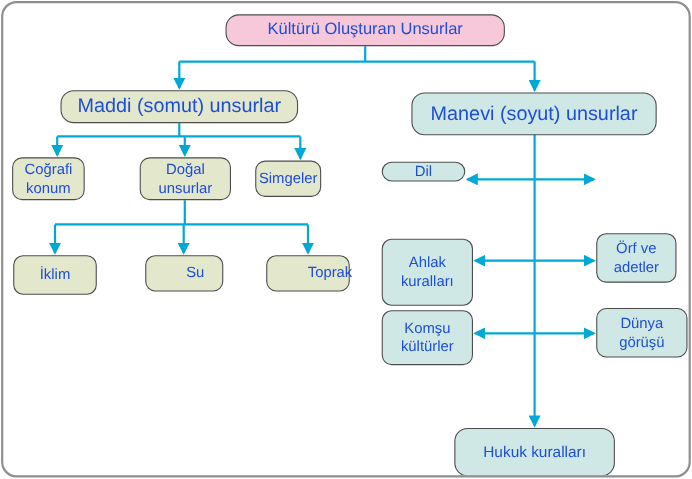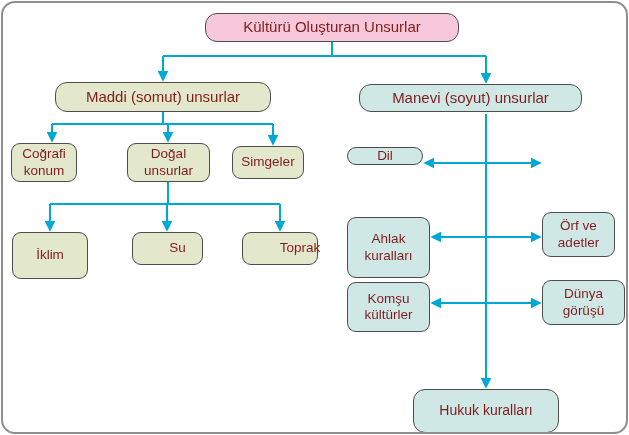--- a/index.html
+++ b/index.html
@@ -19,28 +19,28 @@
   }
   svg.wires { position:absolute; left:0; top:0; width:629px; height:435px; pointer-events:none; }
   .node {
     position: absolute;
     display: flex; align-items: center; justify-content: center;
     text-align: center;
     border: 1.6px solid #4d4d4d;
     border-radius: 9px;
     font-size: 13.5px;
     line-height: 1.22;
-    color: #7f1d1d;
+    color: #1d4ed8;
     padding: 2px 4px;
     background: #fff;
   }
   .title-node { background:#f7c8da; font-size:15px; border-radius:12px; }
   .green { background:#e3e7cc; }
   .teal  { background:#cfe8e6; }
-  .wide  { font-size:15px; border-radius:12px; }
+  .wide  { font-size:18px; border-radius:12px; }
   .bottom-node { font-size:14px; border-radius:12px; }
 </style>
 </head>
 <body>
 
 <div class="frame">
 
   <svg class="wires" viewBox="0 0 629 435" xmlns="http://www.w3.org/2000/svg">
     <defs>
       <marker id="arrow" viewBox="0 0 10 10" refX="8.5" refY="5" markerWidth="5.5" markerHeight="5.5" orient="auto" markerUnits="strokeWidth">
@@ -73,27 +73,27 @@
       <path d="M483,234 H429" marker-end="url(#arrow)"></path>
       <path d="M483,234 H537" marker-end="url(#arrow)"></path>
       <path d="M483,300 H429" marker-end="url(#arrow)"></path>
       <path d="M483,300 H537" marker-end="url(#arrow)"></path>
     </g>
   </svg>
 
   <div class="node title-node" style="left:202px; top:10px; width:254px; height:29px;">Kültürü Oluşturan Unsurlar</div>
 
   <div class="node green wide" style="left:52px; top:79px; width:216px; height:30px;">Maddi (somut) unsurlar</div>
-  <div class="node teal wide" style="left:356px; top:81px; width:223px; height:28px;">Manevi (soyut) unsurlar</div>
+  <div class="node teal wide" style="left:371px; top:81px; width:223px; height:39px;">Manevi (soyut) unsurlar</div>
 
   <div class="node green" style="left:8px; top:140px; width:66px; height:39px;">Coğrafi konum</div>
   <div class="node green" style="left:124px; top:140px; width:83px; height:39px;">Doğal unsurlar</div>
-  <div class="node green" style="left:229px; top:143px; width:72px; height:33px;text-align:center;">Simgeler</div>
+  <div class="node green" style="left:229px; top:143px; width:60px; height:33px;text-align:center;">Simgeler</div>
 
-  <div class="node green" style="left:9px; top:229px; width:76px; height:47px;">İklim</div>
+  <div class="node green" style="left:9px; top:229px; width:76px; height:36px;">İklim</div>
   <div class="node green" style="left:129px; top:229px; width:71px; height:33px;padding-left:24px;">Su</div>
   <div class="node green" style="left:239px; top:229px; width:76px; height:33px;padding-left:44px;">Toprak</div>
 
   <div class="node teal" style="left:344px; top:144px; width:76px; height:18px;">Dil</div>
   <div class="node teal" style="left:344px; top:214px; width:83px; height:61px;">Ahlak kuralları</div>
   <div class="node teal" style="left:344px; top:279px; width:83px; height:50px;">Komşu kültürler</div>
 
   <div class="node teal" style="left:539px; top:209px; width:73px; height:45px;">Örf ve adetler</div>
   <div class="node teal" style="left:539px; top:277px; width:83px; height:45px;">Dünya görüşü</div>
 

